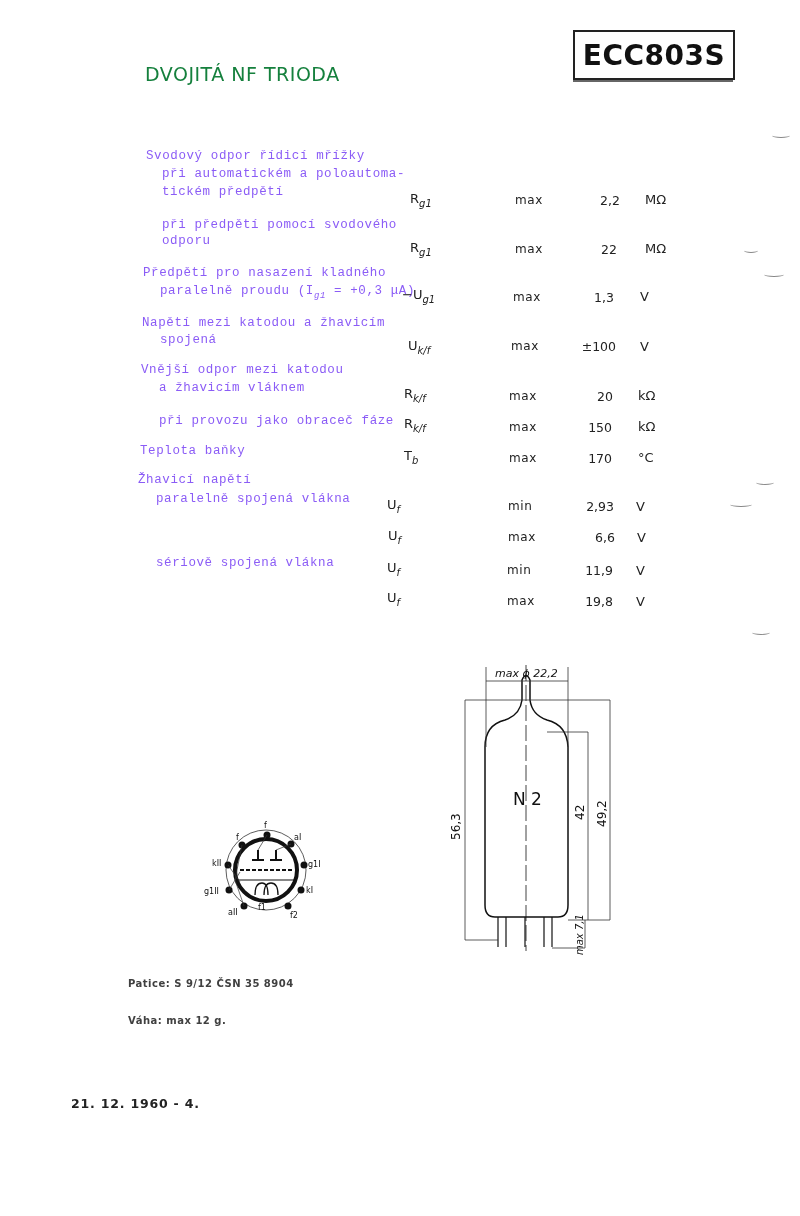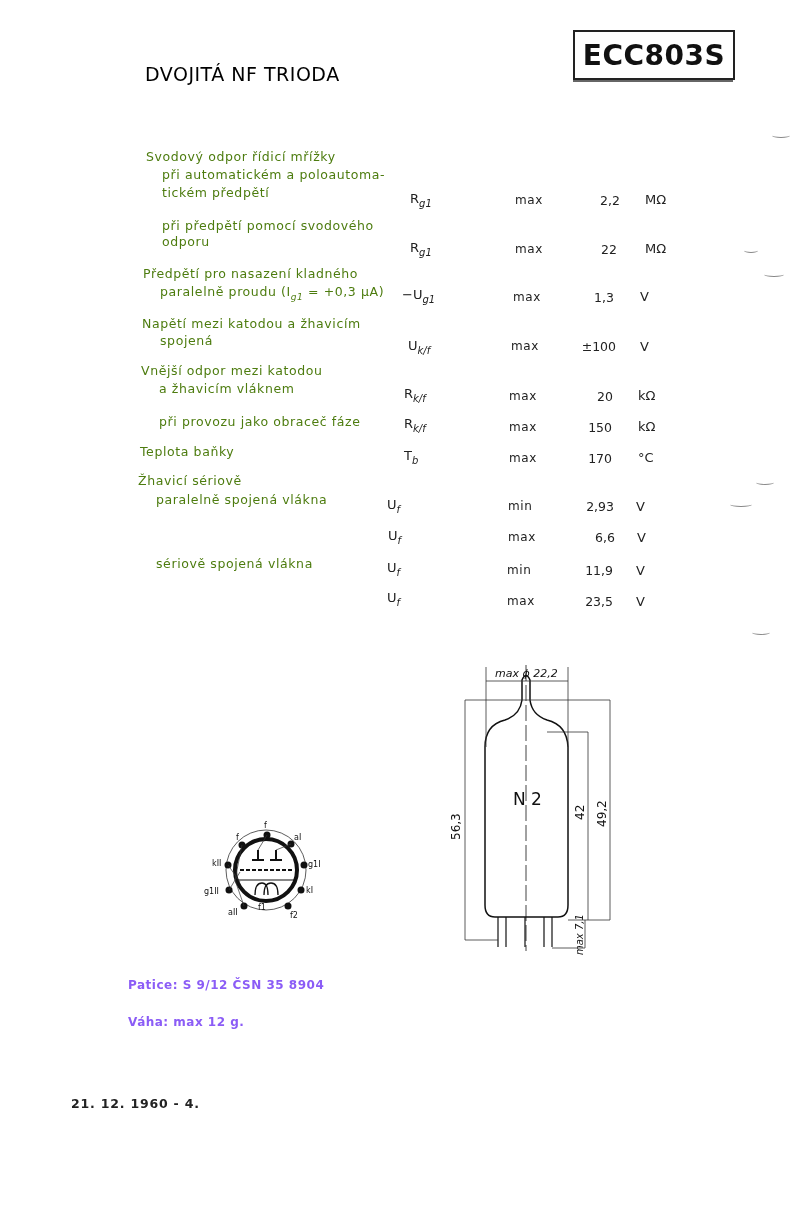--- a/index.html
+++ b/index.html
@@ -1,30 +1,30 @@
 <!DOCTYPE html>
 <html><head>
 <meta charset="utf-8">
 <style>
   html, body { margin:0; padding:0; background:#ffffff; }
   body { width:800px; height:1216px; position:relative; overflow:hidden;
          font-family:"DejaVu Sans", sans-serif; color:#1a1a1a; }
   .abs { position:absolute; }
-  .title { left:145px; top:63px; font-size:19px; letter-spacing:0.5px; color:#000000; }
+  .title { left:145px; top:63px; font-size:19px; letter-spacing:0.5px; color:#15803d; }
   .typebox { left:573px; top:30px; width:158px; height:46px; border:2px solid #222;
              display:flex; align-items:center; justify-content:center;
              font-size:28px; font-weight:bold; letter-spacing:0.5px; color:#111; }
   .typebox-shadow { left:573px; top:80px; width:160px; height:2px; background:#666; }
-  .txt { font-size:12.5px; letter-spacing:0.6px; color:#4d7c0f; white-space:nowrap; }
+  .txt { font-size:12.5px; letter-spacing:0.6px; color:#8b5cf6; white-space:nowrap;font-family:Liberation Mono, monospace; }
   .sym { font-size:13px; color:#222; white-space:nowrap; }
   .sym sub { font-size:10px; font-style:italic; }
   .lim { font-size:12px; letter-spacing:0.6px; color:#222; }
   .val { font-size:12.5px; color:#222; text-align:right; width:60px; }
   .unit { font-size:13px; color:#222; }
-  .foot { font-size:12px; font-weight:bold; letter-spacing:0.5px; color:#8b5cf6; }
+  .foot { font-size:10px; font-weight:bold; letter-spacing:0.5px; color:#404040; }
   .date { font-size:12.5px; font-weight:bold; letter-spacing:0.8px; color:#222; }
   .mark { border-bottom:1px solid #888; border-radius:0 0 50% 50%; height:4px; }
   svg text { font-family:"DejaVu Sans", sans-serif; }
 </style>
 </head>
 <body>
 
 <div class="abs title">DVOJITÁ NF TRIODA</div>
 <div class="abs typebox">
   <span>ECC803S</span>
@@ -72,41 +72,41 @@
 <div class="abs lim" style="left:509px;top:420px">max</div>
 <div class="abs val" style="left:552px;top:420px">150</div>
 <div class="abs unit" style="left:638px;top:419px">kΩ</div>
 
 <div class="abs txt" style="left:140px;top:444px">Teplota baňky</div>
 <div class="abs sym" style="left:404px;top:448px"><span>T</span><sub>b</sub></div>
 <div class="abs lim" style="left:509px;top:451px">max</div>
 <div class="abs val" style="left:552px;top:451px">170</div>
 <div class="abs unit" style="left:638px;top:450px">°C</div>
 
-<div class="abs txt" style="left:138px;top:473px">Žhavicí sériově</div>
+<div class="abs txt" style="left:138px;top:473px">Žhavicí napětí</div>
 <div class="abs txt" style="left:156px;top:492px">paralelně spojená vlákna</div>
 <div class="abs sym" style="left:387px;top:497px"><span>U</span><sub>f</sub></div>
 <div class="abs lim" style="left:508px;top:499px">min</div>
 <div class="abs val" style="left:554px;top:499px">2,93</div>
 <div class="abs unit" style="left:636px;top:499px">V</div>
 
 <div class="abs sym" style="left:388px;top:528px"><span>U</span><sub>f</sub></div>
 <div class="abs lim" style="left:508px;top:530px">max</div>
 <div class="abs val" style="left:555px;top:530px">6,6</div>
 <div class="abs unit" style="left:637px;top:530px">V</div>
 
 <div class="abs txt" style="left:156px;top:556px">sériově spojená vlákna</div>
 <div class="abs sym" style="left:387px;top:560px"><span>U</span><sub>f</sub></div>
 <div class="abs lim" style="left:507px;top:563px">min</div>
 <div class="abs val" style="left:553px;top:563px">11,9</div>
 <div class="abs unit" style="left:636px;top:563px">V</div>
 
 <div class="abs sym" style="left:387px;top:590px"><span>U</span><sub>f</sub></div>
 <div class="abs lim" style="left:507px;top:594px">max</div>
-<div class="abs val" style="left:553px;top:594px">23,5</div>
+<div class="abs val" style="left:553px;top:594px">19,8</div>
 <div class="abs unit" style="left:636px;top:594px">V</div>
 
 <svg class="abs" style="left:200px;top:810px" width="130" height="110" viewBox="0 0 130 110">
   <circle cx="66" cy="60" r="40" fill="none" stroke="#333" stroke-width="0.8"></circle>
   <circle cx="66" cy="60" r="31" fill="none" stroke="#111" stroke-width="4"></circle>
   <g fill="#111">
     <circle cx="67" cy="25" r="3.5"></circle>
       <circle cx="91" cy="34" r="3.5"></circle>
     <circle cx="104" cy="55" r="3.5"></circle>
       <circle cx="101" cy="80" r="3.5"></circle>

